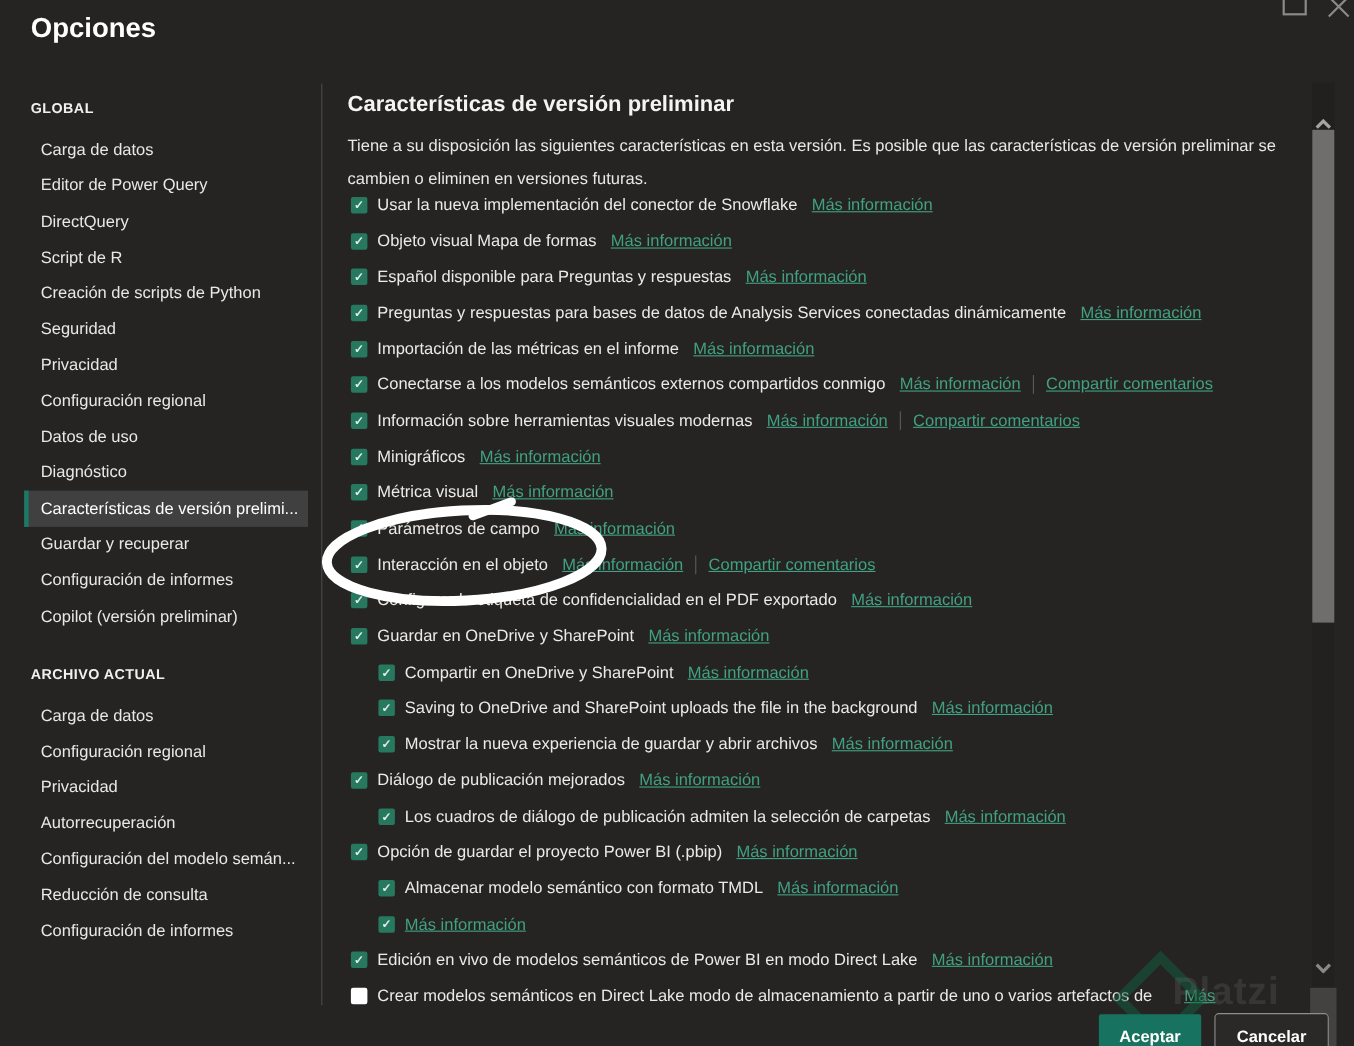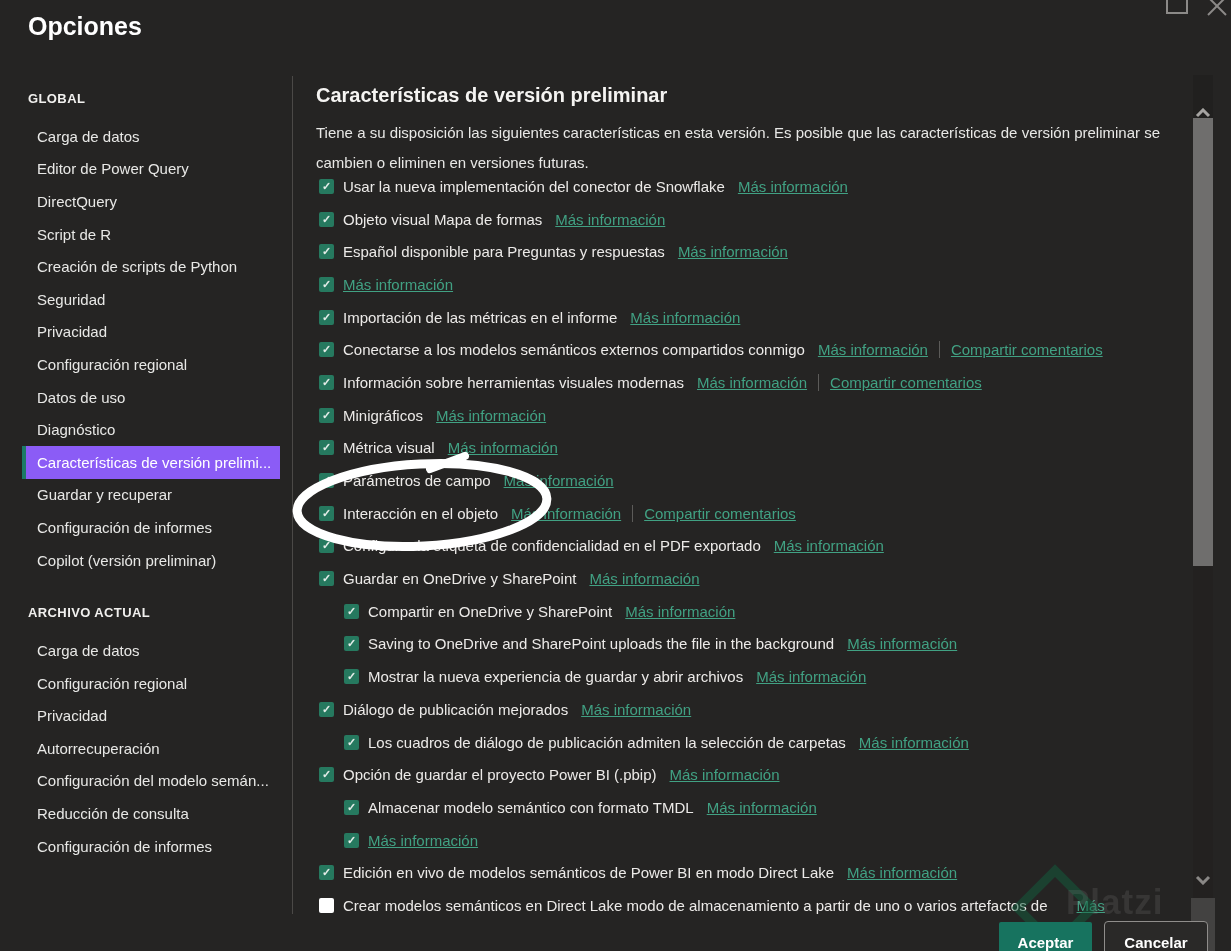--- a/index.html
+++ b/index.html
@@ -12,21 +12,21 @@
   .win-close{position:absolute;left:1203px;top:-7px;width:28px;height:26px;cursor:pointer;}
 
   
   .sidebar{position:absolute;left:22px;top:88px;width:258px;}
   .side-header{height:22px;line-height:22px;font-size:13px;font-weight:700;color:#f1f0ee;
                padding-left:6px;letter-spacing:.4px;}
   .side-header.second{margin-top:26px;}
   .side-list{margin-top:10px;}
   .side-item{position:relative;height:32.6px;display:flex;align-items:center;padding-left:15px;
              font-size:15px;color:#e8e8e6;cursor:pointer;white-space:nowrap;}
-  .side-item.selected{background:#8b5cf6;color:#ffffff;}
+  .side-item.selected{background:#404040;color:#ffffff;}
   .side-item.selected::before{content:"";position:absolute;left:0;top:0;bottom:0;width:4px;background:#1b7a66;}
 
   .divider{position:absolute;left:292px;top:76px;width:1px;height:838px;background:#4b4947;}
 
   
   .heading{position:absolute;left:316px;top:84px;font-size:20px;font-weight:700;color:#f5f4f2;}
   .desc{position:absolute;left:316px;top:118px;width:848px;font-size:15px;line-height:30px;color:#e8e8e6;}
   .feature-list{position:absolute;left:316px;top:170px;}
   .feature-row{display:flex;align-items:center;height:32.7px;white-space:nowrap;}
   .feature-row.indent{padding-left:25px;}
@@ -127,20 +127,21 @@
         <span class="feature-label">Objeto visual Mapa de formas</span>
         <a class="feature-link">Más información</a>
       </div>
       <div class="feature-row">
         <span class="checkbox checked">✓</span>
         <span class="feature-label">Español disponible para Preguntas y respuestas</span>
         <a class="feature-link">Más información</a>
       </div>
       <div class="feature-row">
         <span class="checkbox checked">✓</span>
+        <span class="feature-label">Preguntas y respuestas para bases de datos de Analysis Services conectadas dinámicamente</span>
         <a class="feature-link">Más información</a>
       </div>
       <div class="feature-row">
         <span class="checkbox checked">✓</span>
         <span class="feature-label">Importación de las métricas en el informe</span>
         <a class="feature-link">Más información</a>
       </div>
       <div class="feature-row">
         <span class="checkbox checked">✓</span>
         <span class="feature-label">Conectarse a los modelos semánticos externos compartidos conmigo</span>

